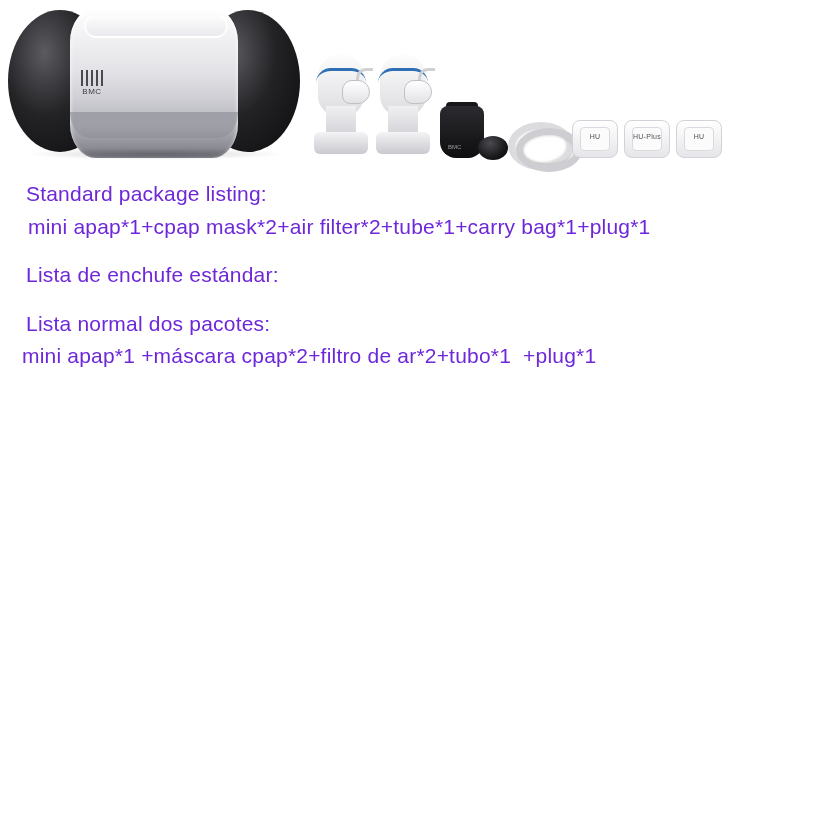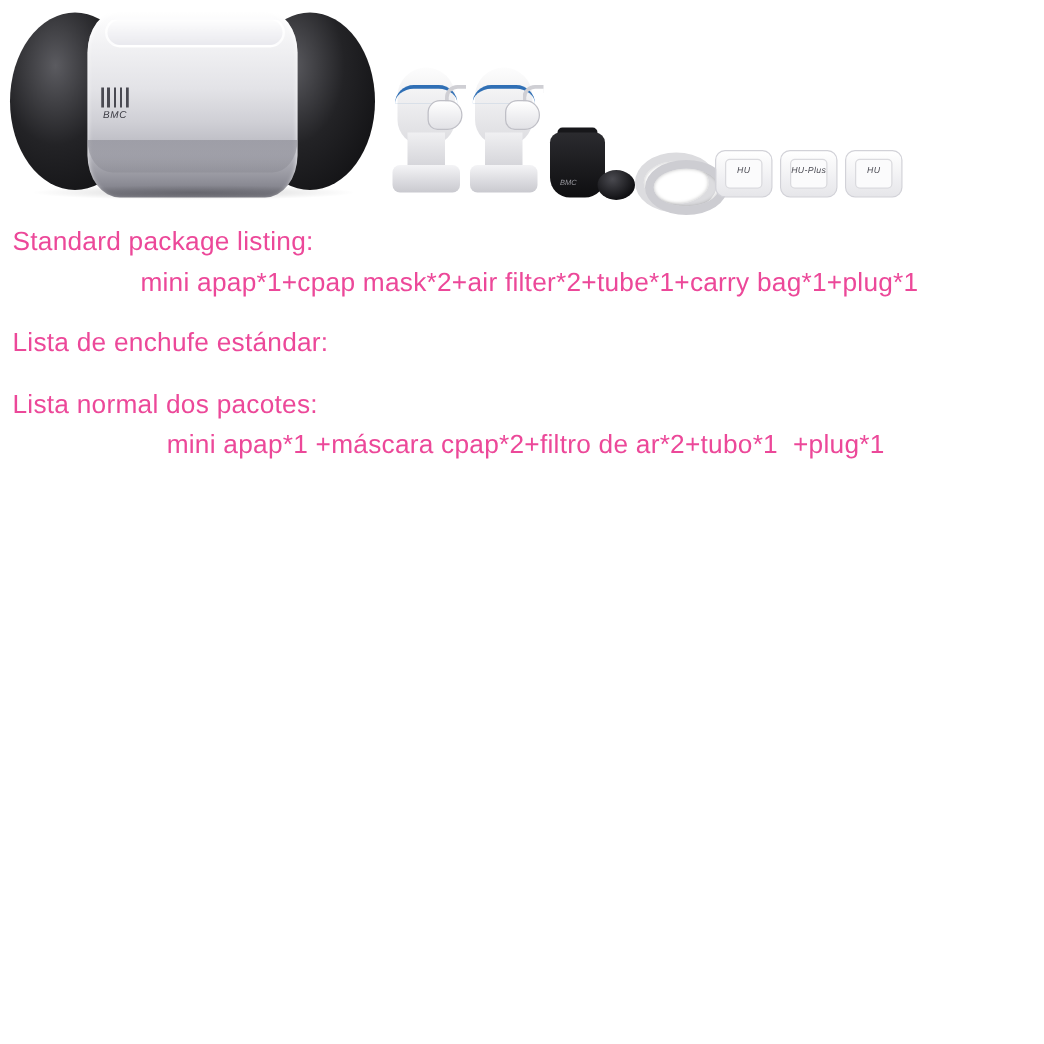--- a/index.html
+++ b/index.html
@@ -14,21 +14,20 @@
     color: #1a1a1a;
     overflow: hidden;
     position: relative;
   }
 
   
   .product-strip {
     position: relative;
     width: 727px;
     height: 172px;
-    font-style: italic;
   }
 
   
   .machine {
     position: absolute;
     left: 8px;
     top: 8px;
     width: 292px;
     height: 148px;
   }
@@ -272,26 +271,27 @@
   }
   .filter.f1 { left: 572px; }
   .filter.f2 { left: 624px; }
   .filter.f3 { left: 676px; }
 
   
   .listing {
     padding: 6px 0 0 6px;
     font-size: 21px;
     line-height: 1.55;
-    color: #ec4899;
+    color: #6d28d9;
     letter-spacing: .2px;
+    margin-left: 16px;
   }
   .listing .group { margin-bottom: 16px; }
   .listing .heading { margin-left: 4px; }
-  .listing .line { white-space: pre-wrap; text-align: center; }
+  .listing .line { white-space: pre-wrap; }
   .spacer-sm { height: 6px; }
 </style>
 </head>
 <body>
 
 <div class="product-strip">
 
   <div class="machine">
     <div class="cap left"></div>
     <div class="cap right"></div>

